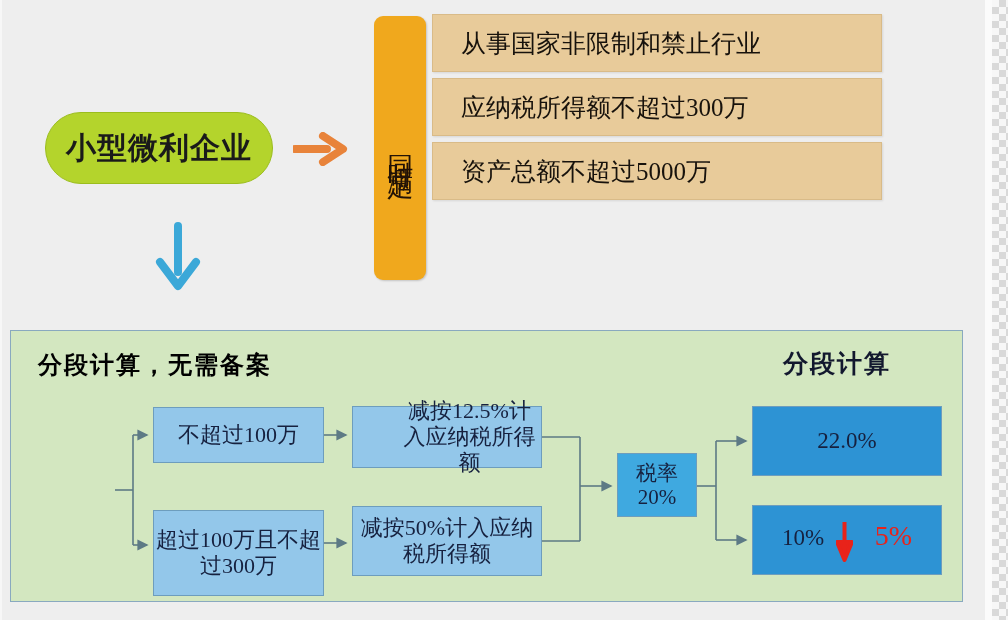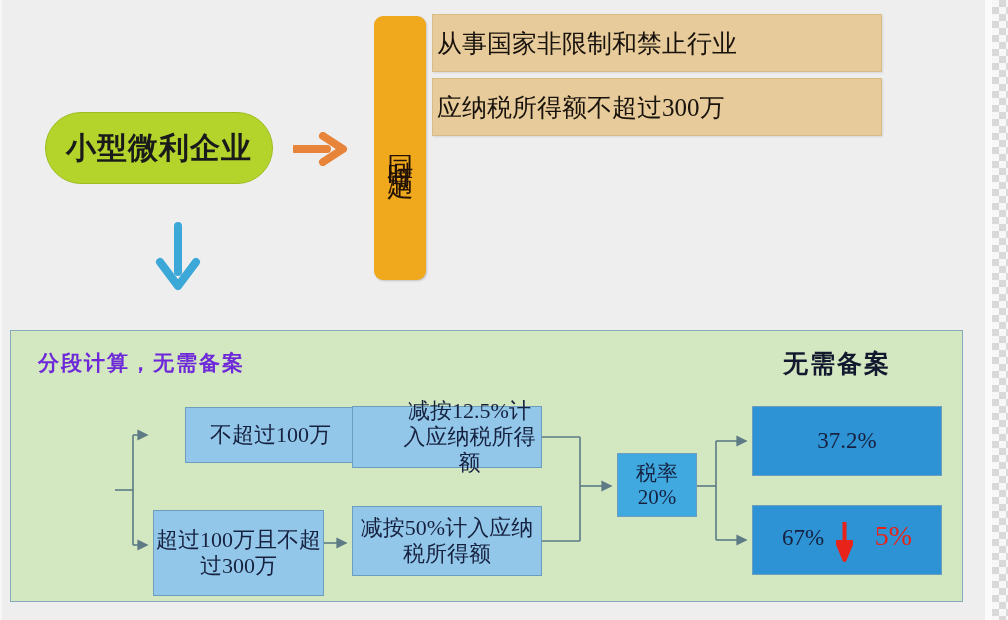--- a/index.html
+++ b/index.html
@@ -111,21 +111,21 @@
     top: 14px;
     width: 450px;
   }
   .cond-box {
     height: 58px;
     background: #e8cb9a;
     border: 1px solid #d9bb88;
     margin-bottom: 6px;
     display: flex;
     align-items: center;
-    padding-left: 4px;
+    padding-left: 28px;
     box-sizing: border-box;
     box-shadow: 1px 1px 2px rgba(0,0,0,.10);
   }
   .cond-text {
     font-size: 25px;
     color: #17120c;
   }
 
   
   .green-panel {
@@ -135,23 +135,23 @@
     width: 953px;
     height: 272px;
     background: #d3e7c0;
     border: 1px solid #89a9bf;
     box-sizing: border-box;
   }
   .panel-title {
     position: absolute;
     left: 38px;
     top: 349px;
-    font-size: 21px;
+    font-size: 24px;
     font-weight: bold;
-    color: #6d28d9;
+    color: #000000;
     letter-spacing: 2px;
   }
   .panel-title-right {
     position: absolute;
     left: 783px;
     top: 347px;
     font-size: 25px;
     font-weight: bold;
     color: #12182e;
     letter-spacing: 2px;
@@ -182,21 +182,20 @@
   #box-annual {
     left: 33px;  top: 404px;  width: 82px;  height: 171px;
     font-size: 22px;
     line-height: 1.22;
     border: none;
   }
   
   #box-under100 {
     left: 153px; top: 407px; width: 171px; height: 56px;
     font-size: 22px;
-    margin-left: 32px;
   }
   #box-100to300 {
     left: 153px; top: 510px; width: 171px; height: 86px;
     font-size: 22px;
     line-height: 1.18;
   }
   
   #box-reduce125 {
     left: 352px; top: 406px; width: 190px; height: 62px;
     font-size: 22px;
@@ -278,26 +277,29 @@
     <span class="same-time-text">同时满足</span>
   </div>
 
   <div class="cond-list">
     <div class="cond-box">
       <span class="cond-text">从事国家非限制和禁止行业</span>
     </div>
     <div class="cond-box">
       <span class="cond-text">应纳税所得额不超过300万</span>
     </div>
+    <div class="cond-box">
+      <span class="cond-text">资产总额不超过5000万</span>
+    </div>
   </div>
 
   <div class="green-panel"></div>
 
   <div class="panel-title">分段计算，无需备案</div>
-  <div class="panel-title-right">无需备案</div>
+  <div class="panel-title-right">分段计算</div>
 
   <svg class="conn" viewBox="0 0 1008 620">
     <defs>
       <marker id="ah" markerWidth="7" markerHeight="7" refX="6" refY="3.5" orient="auto">
         <path d="M0,0 L7,3.5 L0,7 z" fill="#5d7a85"></path>
       </marker>
     </defs>
     <g stroke="#5d7a85" stroke-width="1.6" fill="none">
 
       <path d="M115 490 L133 490"></path>
@@ -338,26 +340,26 @@
   </div>
 
   <div class="flowbox fb-mid" id="box-rate">
     <span>
       <span>税率</span><br>
       <span>20%</span>
     </span>
   </div>
 
   <div class="flowbox fb-dark" id="box-result-25">
-    <span>37.2%</span>
+    <span>22.0%</span>
   </div>
 
   <div class="flowbox fb-dark" id="box-result-10-5">
     <span>
-      <span class="res-old">67%</span>
+      <span class="res-old">10%</span>
       <span class="red-arrow-inline">
         <svg viewBox="0 0 17 42" width="17" height="42">
           <path d="M8.5 2 L8.5 26 M1 22 L8.5 40 L16 22 z" fill="#e8231a" stroke="#e8231a" stroke-width="4" stroke-linejoin="round"></path>
         </svg>
       </span>
       <span class="res-new">5%</span>
     </span>
   </div>
 
   <div id="right-white-gap"></div>

